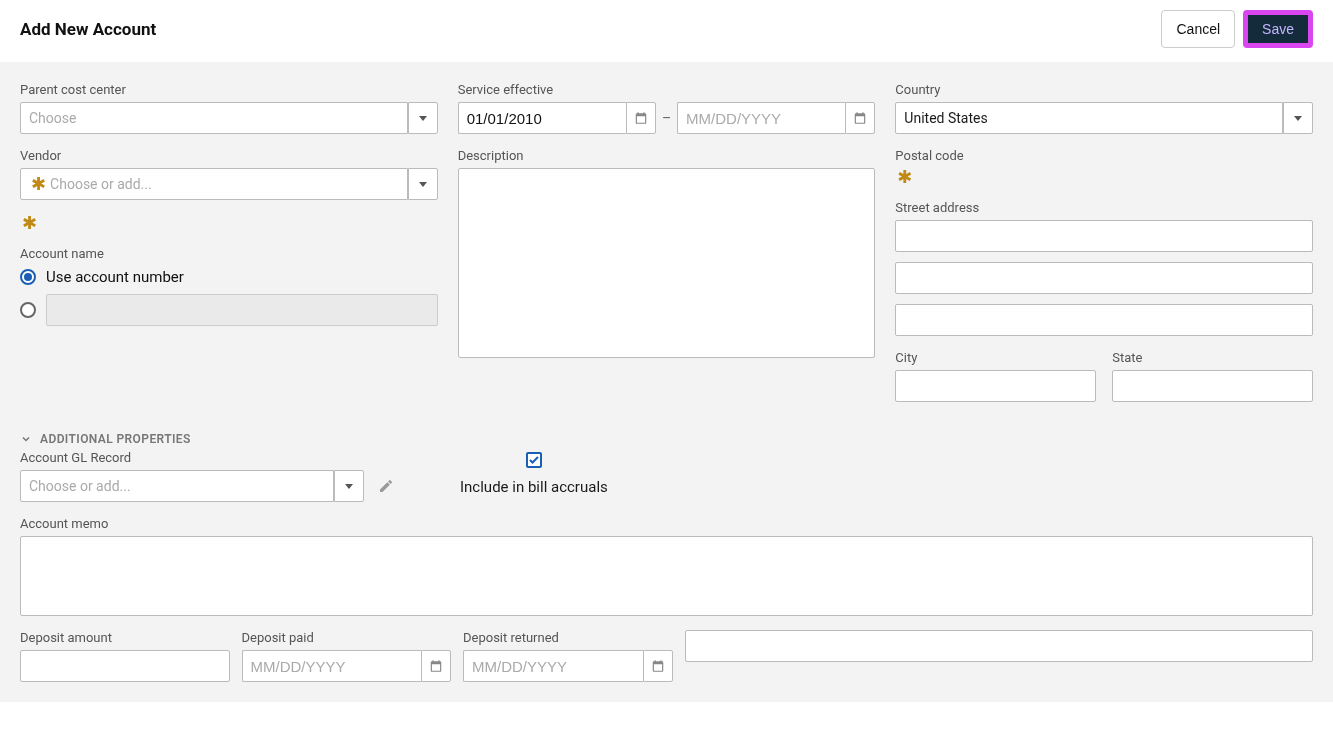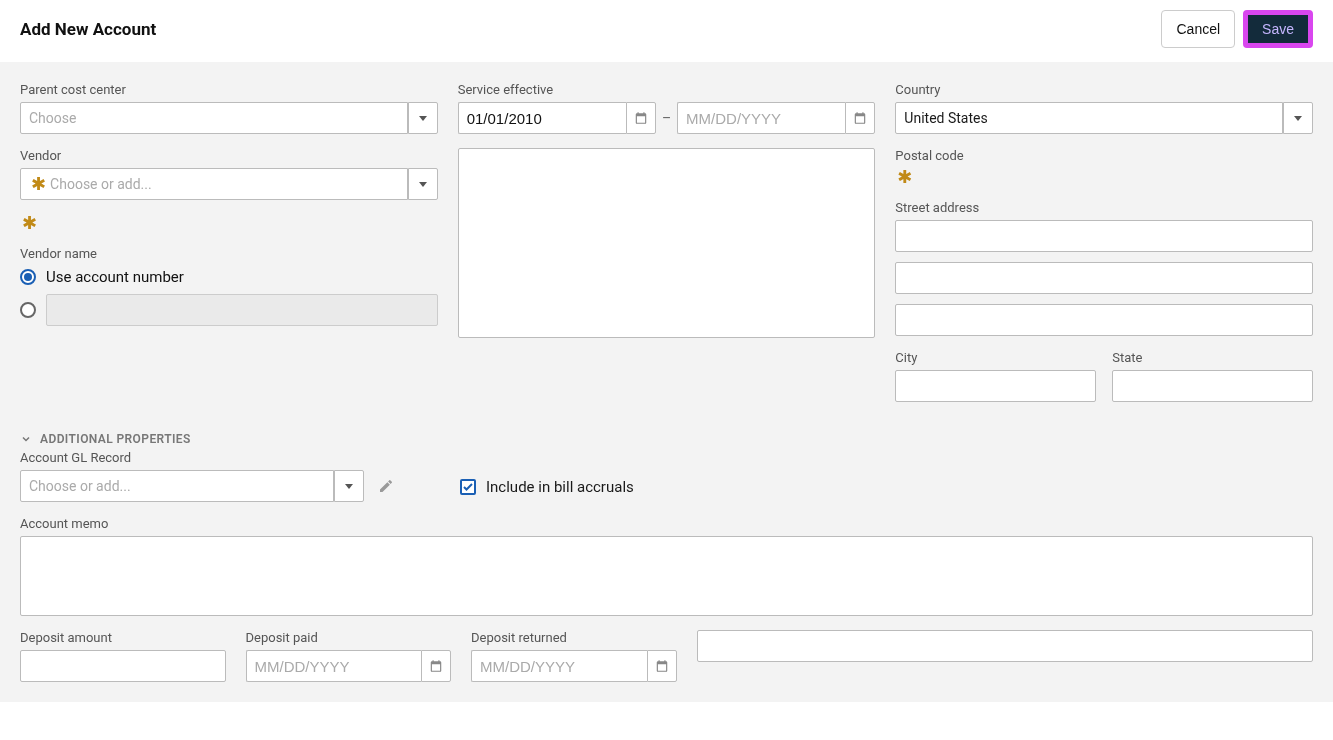--- a/index.html
+++ b/index.html
@@ -231,21 +231,21 @@
     cursor: pointer;
     background: #fff;
   }
   .checkbox.checked svg { width: 12px; height: 12px; }
   .memo {
     height: 80px;
     resize: none;
   }
   .bottom-row {
     display: flex;
-    gap: 20px;
+    gap: 12px;
     margin-top: 14px;
   }
   .bottom-row .field { flex: 1; }
   .bottom-row .field.wide { flex: 3; }
   .city-state { display: flex; gap: 16px; }
   .city-state .field { flex: 1; }
   .addr-stack { display: flex; flex-direction: column; gap: 10px; }
   .combo-text.placeholder { color: #aaa; }
 </style>
 </head>
@@ -286,21 +286,21 @@
         </div>
       </div>
 
       <div class="field">
         <div class="combo-text" style="border-radius:2px;">
           <span class="required-star">✱</span>
         </div>
       </div>
 
       <div class="field">
-        <div class="field-label">Vendor name</div>
+        <div class="field-label">Account name</div>
         <div class="radio-row">
           <span class="radio checked"></span>
           <span class="radio-label">Use account number</span>
         </div>
         <div class="radio-row" style="margin-top:6px;">
           <span class="radio"></span>
           <div class="disabled-input"></div>
         </div>
       </div>
     </div>
@@ -327,20 +327,21 @@
                 <svg viewBox="0 0 24 24" fill="#888">
                     <path d="M19 4h-1V2h-2v2H8V2H6v2H5a2 2 0 0 0-2 2v14a2 2 0 0 0 2 2h14a2 2 0 0 0 2-2V6a2 2 0 0 0-2-2zm0 16H5V9h14v11z"></path>
                   </svg>
               </span>
             </div>
           </div>
         </div>
       </div>
 
       <div class="field">
+        <div class="field-label">Description</div>
         <textarea class="textarea" style=""></textarea>
       </div>
     </div>
 
     <div class="col">
       <div class="field">
         <div class="field-label">Country</div>
         <div class="combo">
           <div class="combo-text">United States</div>
           <div class="combo-btn">
@@ -398,21 +399,21 @@
           </div>
         </div>
         <div class="pencil-btn">
           <svg viewBox="0 0 24 24" fill="#999">
               <path d="M3 17.25V21h3.75L17.81 9.94l-3.75-3.75L3 17.25zM20.71 7.04a1 1 0 0 0 0-1.41l-2.34-2.34a1 1 0 0 0-1.41 0l-1.83 1.83 3.75 3.75 1.83-1.83z"></path>
             </svg>
         </div>
       </div>
     </div>
 
-    <div class="checkbox-wrap" style="margin-bottom:6px;margin-left:40px;">
+    <div class="checkbox-wrap" style="margin-bottom:6px;margin-left:40px;flex-direction:column;">
       <span class="checkbox checked">
         <svg viewBox="0 0 24 24" fill="none" stroke="#1a5fb4" stroke-width="4">
             <polyline points="20 6 9 17 4 12"></polyline>
           </svg>
       </span>
       <span style="font-size:15px;">Include in bill accruals</span>
     </div>
   </div>
 
   <div class="field" style="margin-top:14px;">

